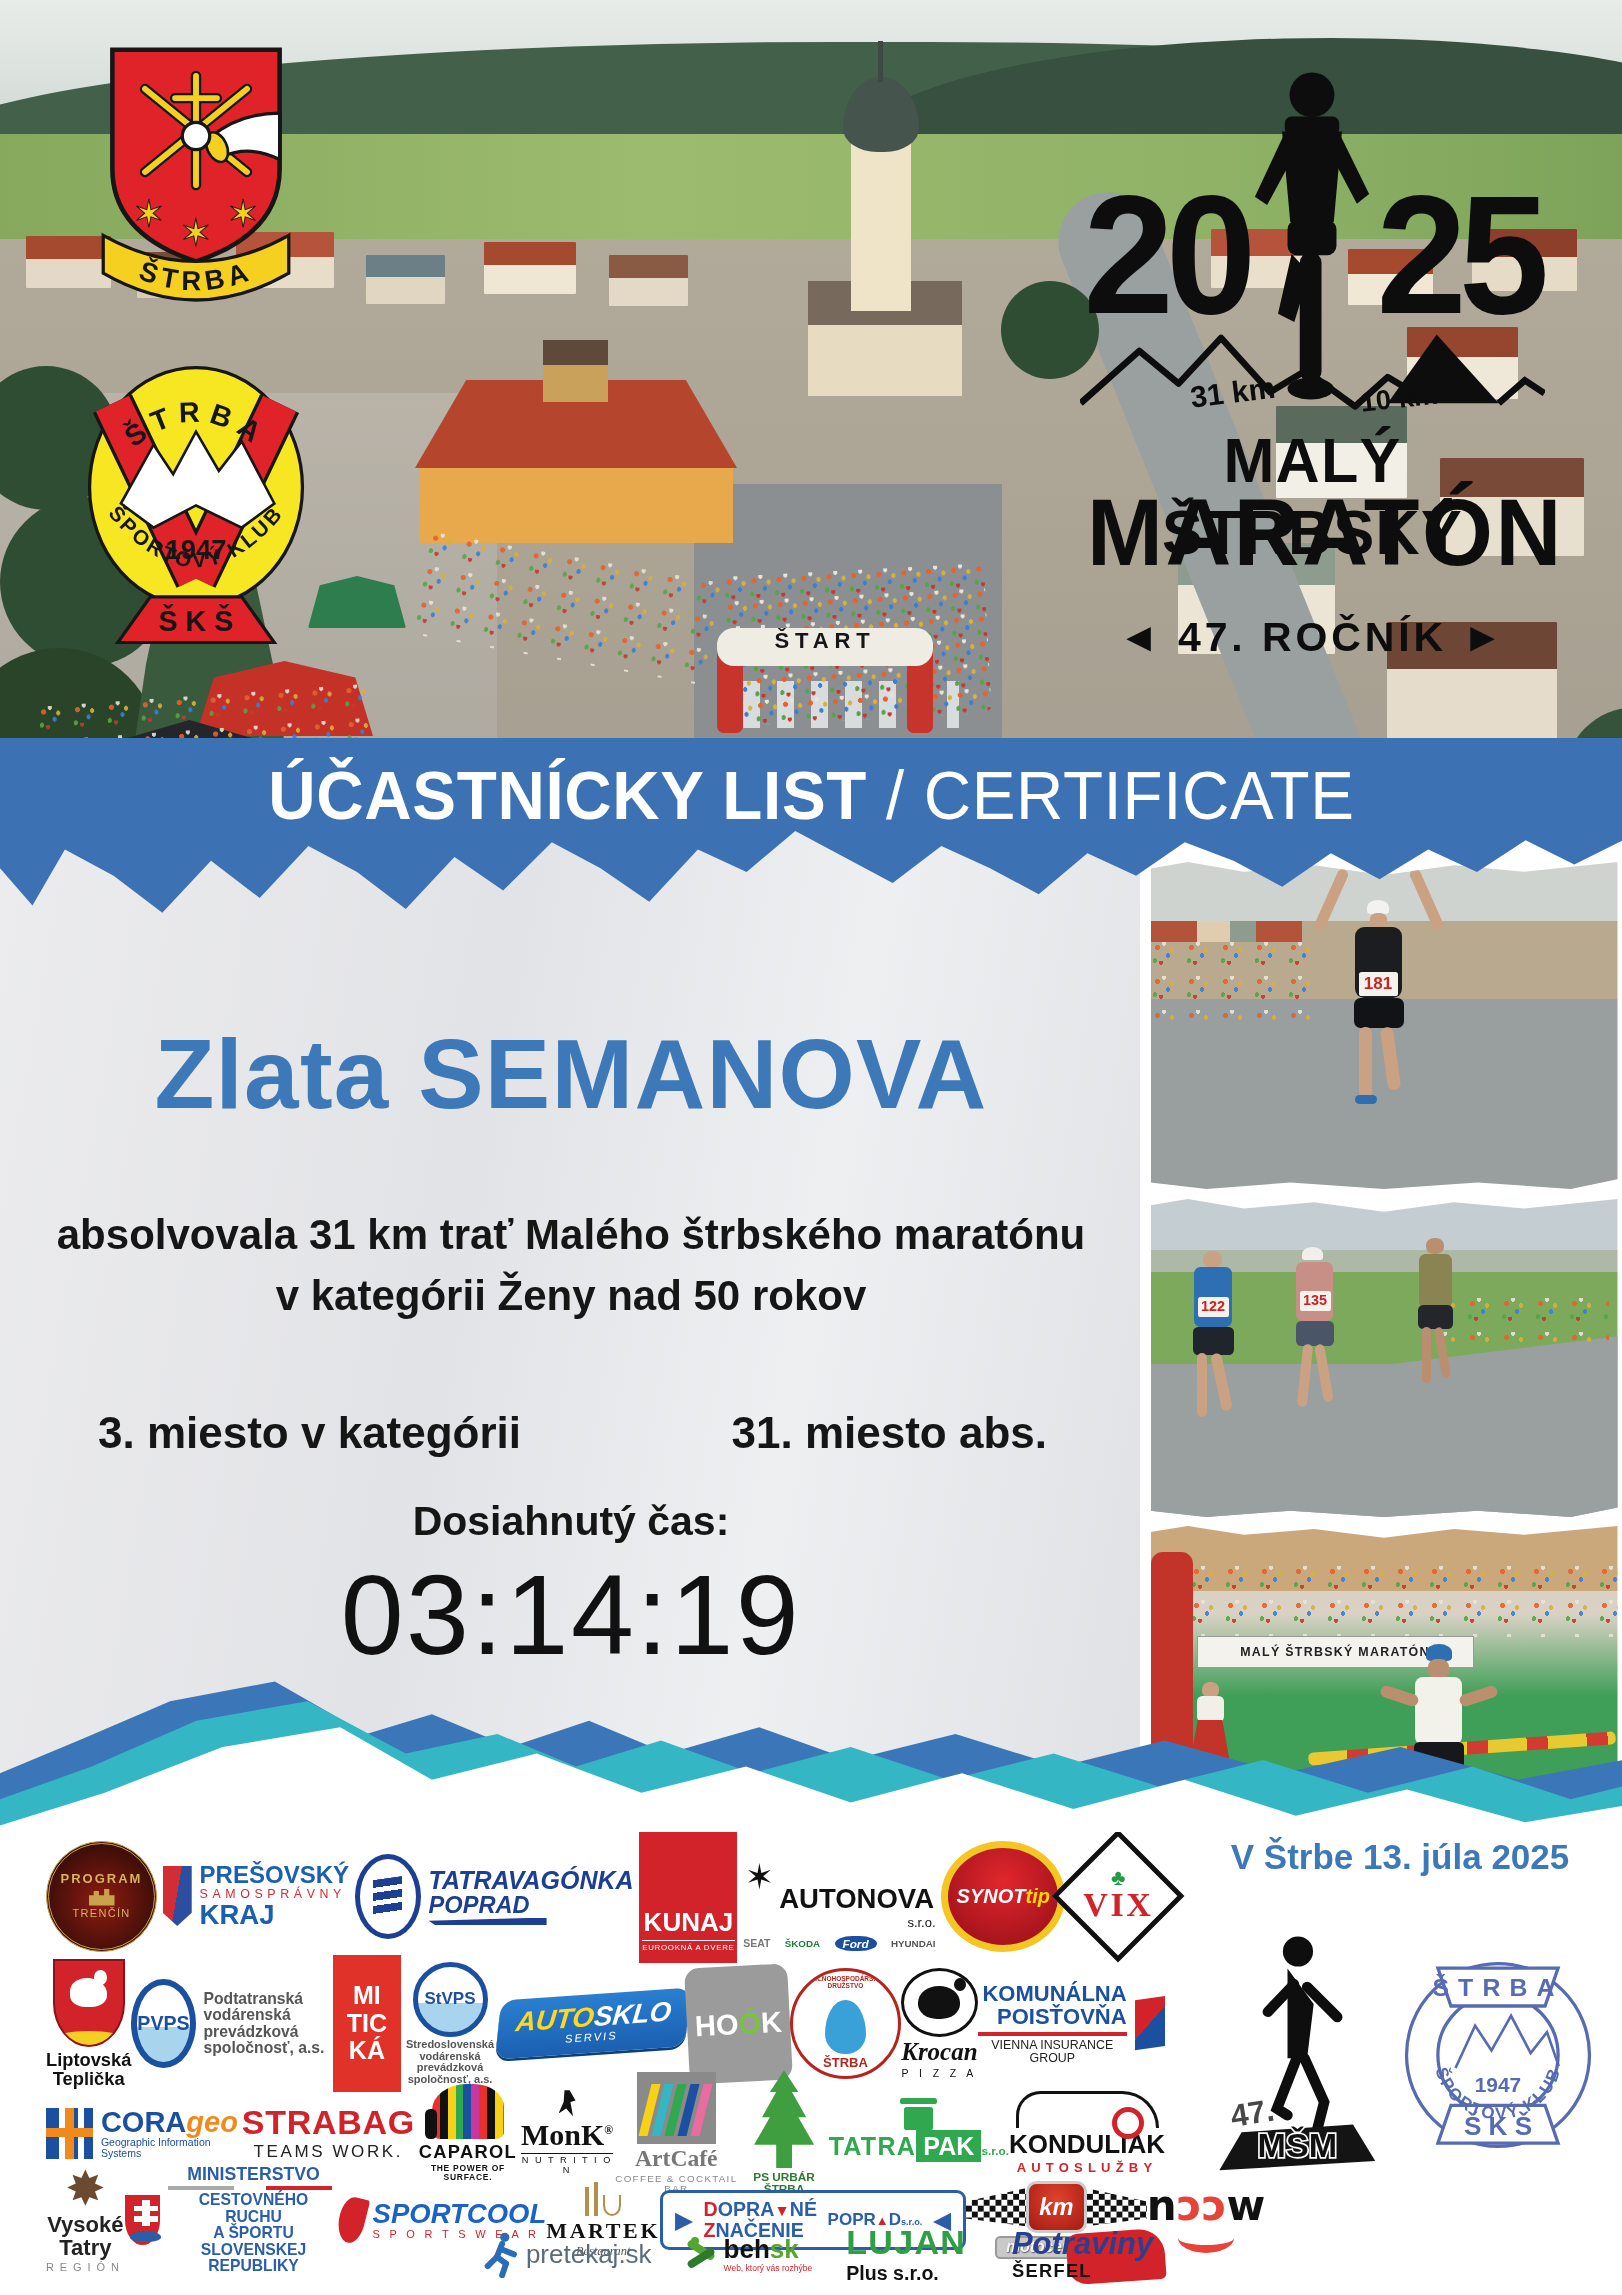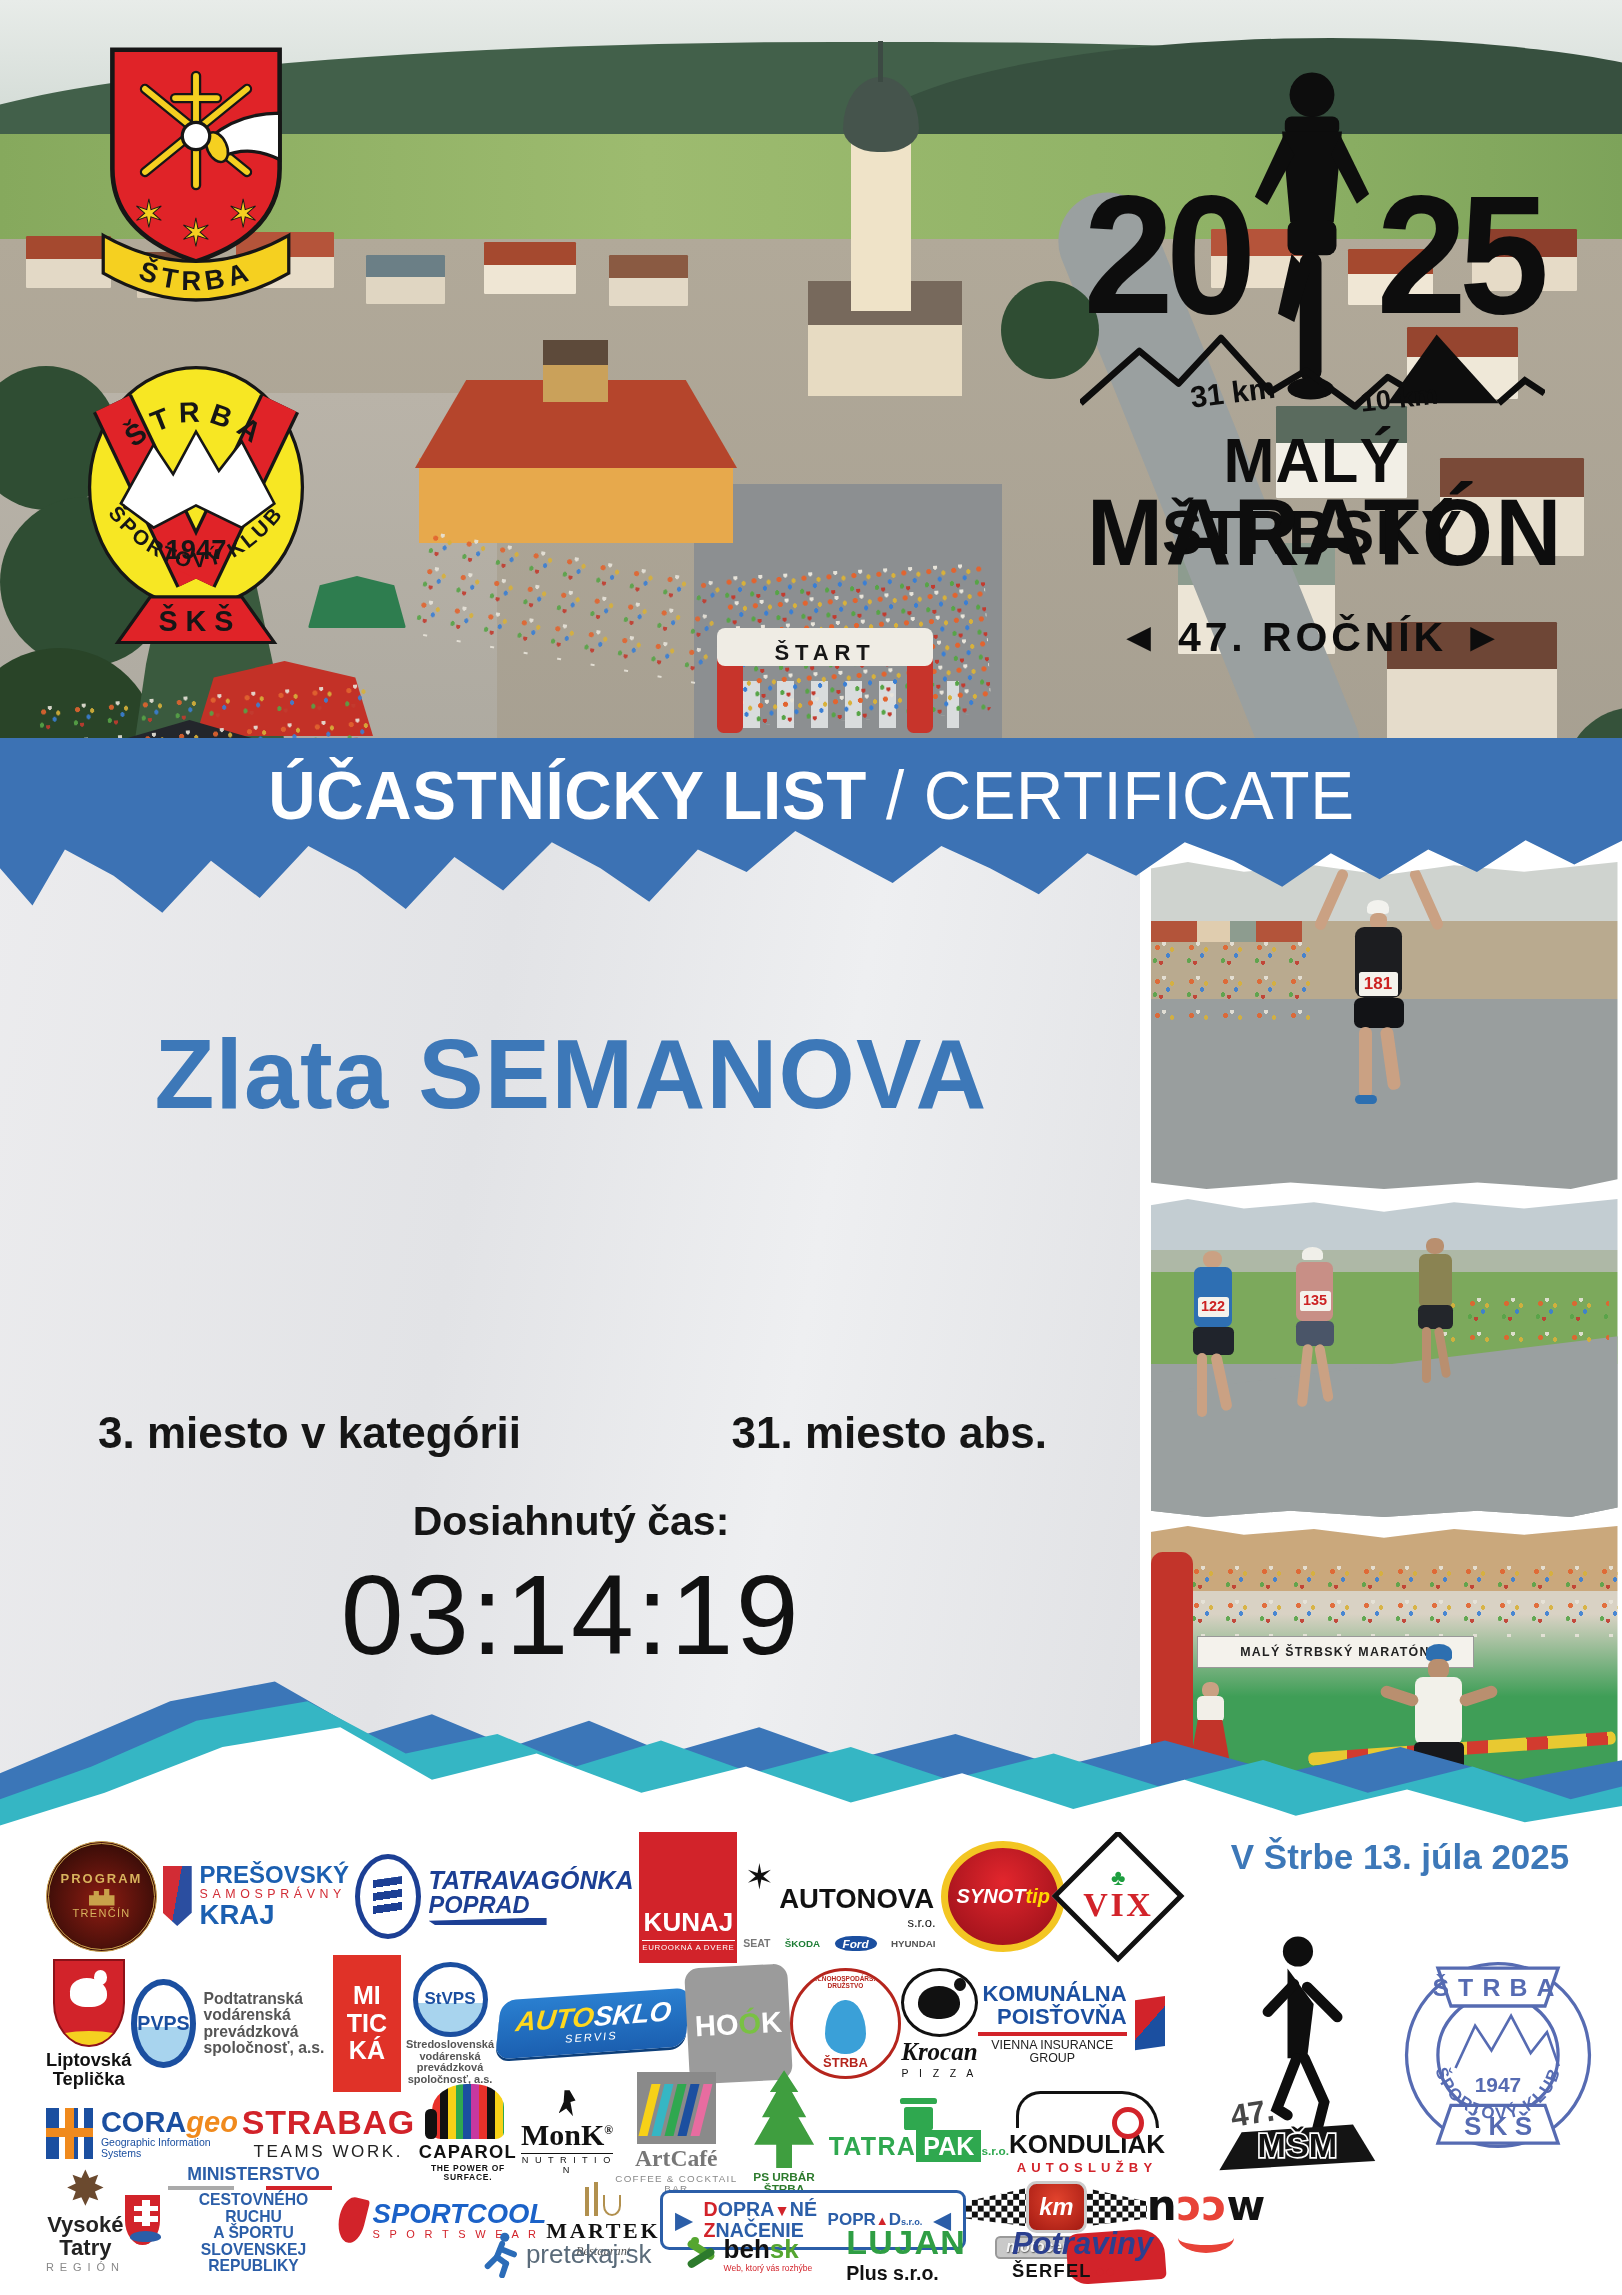--- a/index.html
+++ b/index.html
@@ -24,22 +24,22 @@
   .dots{background-image:
     radial-gradient(5.9px 5.9px at 6.5px 6.5px,#e2642f 45%,transparent 46%),
     radial-gradient(5.2px 5.2px at 17px 14.4px,#3a7fd4 45%,transparent 46%),
     radial-gradient(5.2px 5.2px at 3.9px 19.6px,#57a447 45%,transparent 46%),
     radial-gradient(4.6px 4.6px at 13px 2.6px,#e8e4da 45%,transparent 46%),
     radial-gradient(5.2px 5.2px at 21px 8.5px,#d8b13a 45%,transparent 46%),
     radial-gradient(4.6px 4.6px at 9.8px 21.6px,#c23b2f 45%,transparent 46%);
     background-size:25px 25px;}
   .dots-sm{background-size:34px 34px;opacity:.9;}
   .tent{position:absolute;}
-  .startband{position:absolute;left:0;top:0;width:100%;height:38px;background:#efece4;border-radius:8px;
-     display:flex;align-items:flex-end;justify-content:center;font-weight:bold;font-size:22px;letter-spacing:5.9px;color:#161616;}
+  .startband{position:absolute;left:0;top:0;width:100%;height:38px;background:#efece4;border-radius:17px;
+     display:flex;align-items:flex-start;justify-content:center;font-weight:bold;font-size:22px;letter-spacing:5.9px;color:#161616;}
 
   
   .evlogo{left:1080px;top:72px;width:465px;height:654px;color:#0d0d0d;}
   .yr{position:absolute;top:98px;font-weight:900;font-size:169px;letter-spacing:-7.9px;line-height:1;
       font-family:"Liberation Sans",sans-serif;transform:scaleX(.96);}
   .evt1{position:absolute;top:352px;width:100%;text-align:center;font-weight:900;font-size:63px;letter-spacing:1.3px;transform:scaleX(.97);}
   .evt2{position:absolute;top:414px;width:100%;text-align:center;font-weight:900;font-size:94px;letter-spacing:2.6px;transform:scaleX(.97);line-height:1;}
   .eved{position:absolute;top:542px;width:100%;text-align:center;font-weight:900;font-size:41px;letter-spacing:3.9px;}
 
   
@@ -277,20 +277,24 @@
       <div class="fig" style="left:293px;top:243px;width:13px;height:46px;background:#b98f6f;border-radius:5.9px;transform:rotate(-10deg);"></div>
       <div class="fig" style="left:0;top:275px;width:467px;height:19.6px;background:repeating-linear-gradient(90deg,#d9dcdd 0 26px,#8c8f91 26px 52px);"></div>
     </div>
   </div>
 
   <div class="abs banner">
     <h1><span class="b1">ÚČASTNÍCKY LIST </span><span class="b2">/</span><span class="b2"> CERTIFICATE</span></h1>
   </div>
 
   <div class="abs name">Zlata SEMANOVA</div>
+  <div class="abs para">
+    <div>absolvovala 31 km trať Malého štrbského maratónu</div>
+    <div>v kategórii Ženy nad 50 rokov</div>
+  </div>
   <div class="abs places">
     <span>3. miesto v kategórii</span>
     <span>31. miesto abs.</span>
   </div>
   <div class="abs tlabel">Dosiahnutý čas:</div>
   <div class="abs time">03:14:19</div>
 
   <svg class="abs divider" viewBox="0 0 2480 240" preserveAspectRatio="none">
     <polygon fill="#3b76b8" points="0,150 120,100 260,40 420,10 560,90 660,60 780,110 900,70 1020,120 1160,80 1300,130 1460,90 1620,140 1780,100 1960,150 2140,110 2320,160 2480,130 2480,240 0,240"></polygon>
     <polygon fill="#35b6c4" points="0,190 140,140 300,70 470,40 620,120 760,90 880,140 1010,100 1150,150 1300,110 1450,160 1610,120 1770,170 1930,130 2090,180 2250,140 2400,190 2480,170 2480,240 0,240"></polygon>

